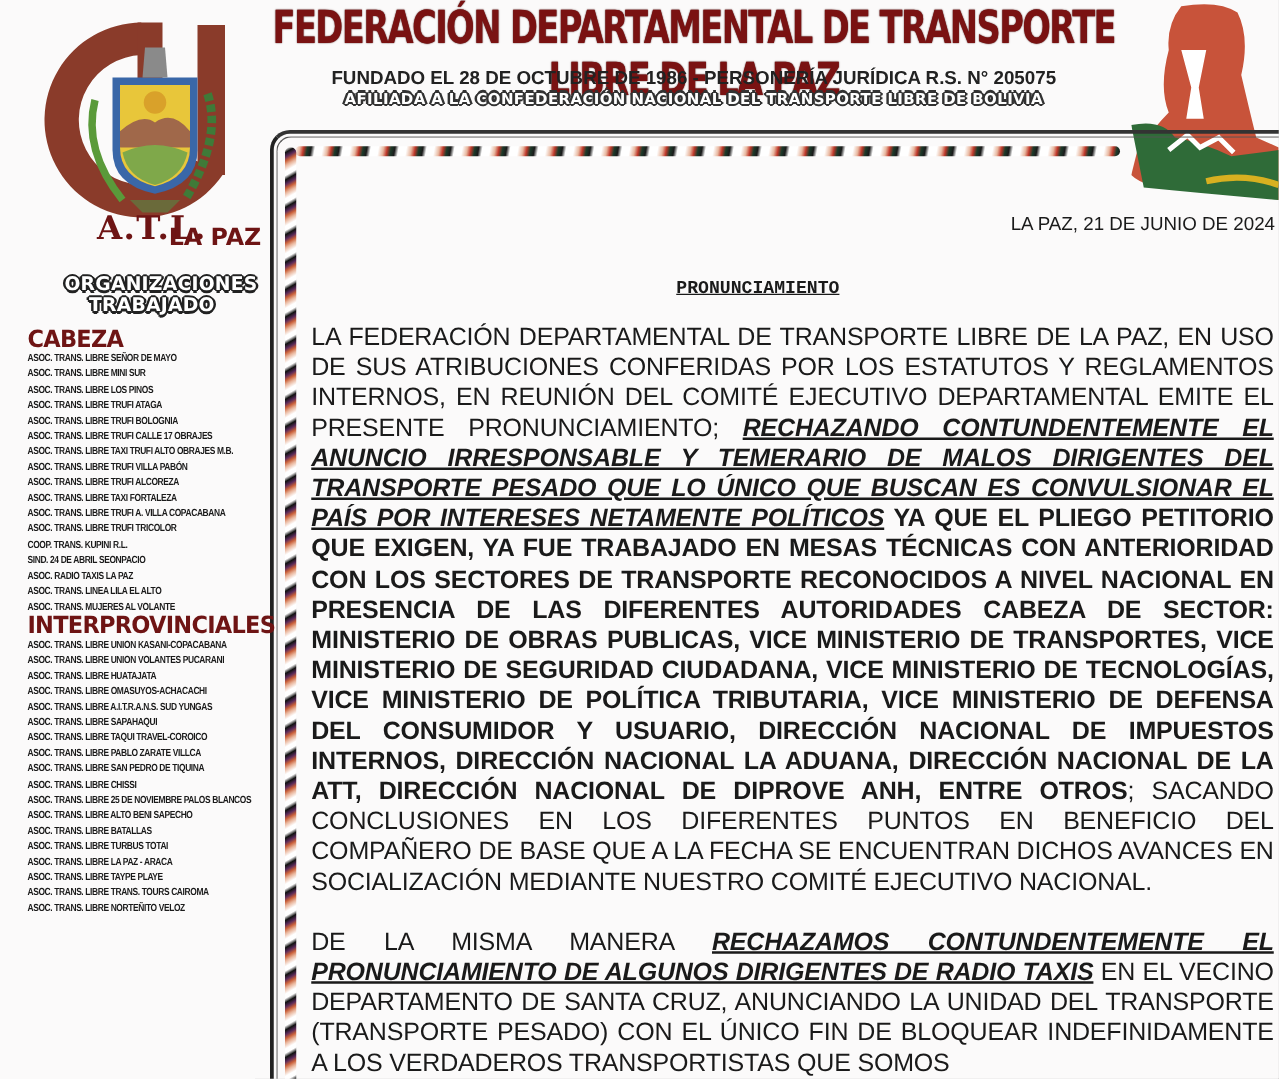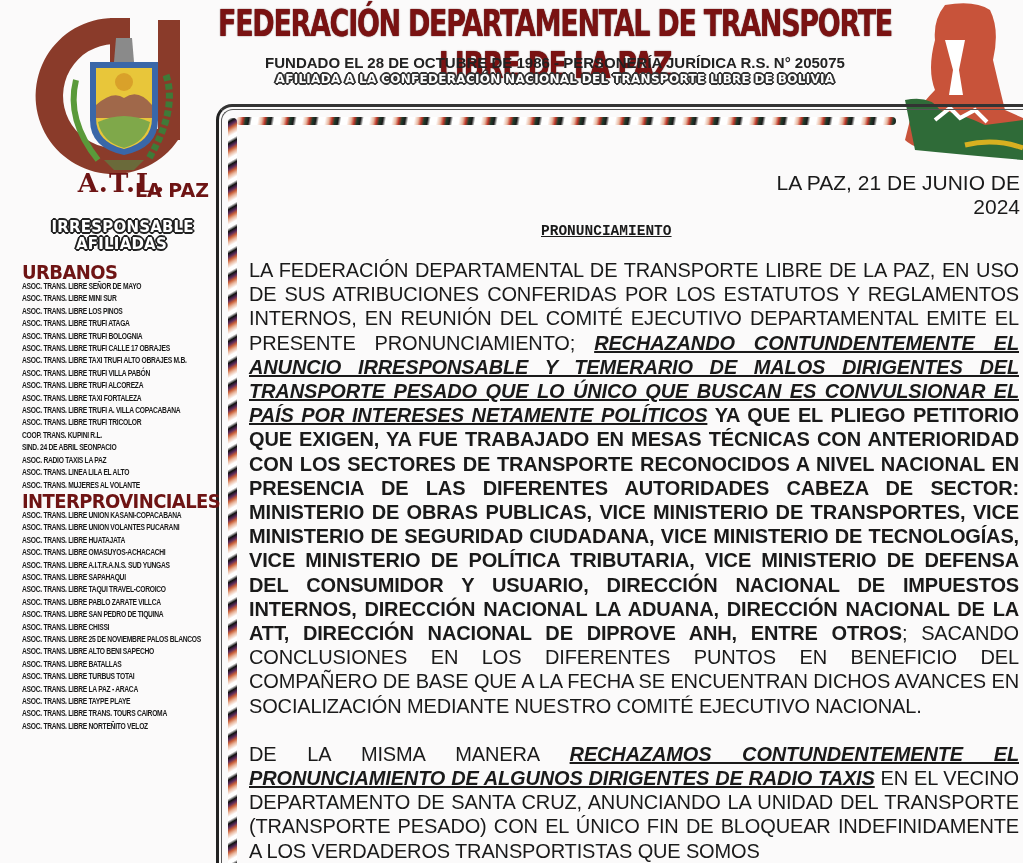--- a/index.html
+++ b/index.html
@@ -79,21 +79,21 @@
   .sidebar ul { list-style: none; }
   .sidebar li {
     font-family: "Liberation Sans", sans-serif; font-weight: bold; font-size: 8.2px;
     line-height: 12.4px; color: #1a1a1a; white-space: nowrap; letter-spacing: -0.35px;
     transform: scaleX(0.82); transform-origin: left center;
   }
 
   
   .date {
     position: absolute; left: 760px; top: 171px; width: 260px; text-align: right;
-    font-family: "Liberation Sans", sans-serif; font-size: 21px; color: #1a1a1a;
+    font-family: "Liberation Sans", sans-serif; font-size: 15px; color: #1a1a1a;
   }
   .doc-title {
     position: absolute; left: 541px; top: 223px;
     font-family: Liberation Mono, monospace; font-weight: bold; font-size: 14.5px;
     text-decoration: underline; color: #1a1a1a;
   }
   .body-text {
     position: absolute; left: 249px; top: 258px; width: 770px;
     font-family: "Liberation Sans", sans-serif; font-size: 20px; line-height: 24.2px;
     text-align: justify; color: #1a1a1a; letter-spacing: -0.15px;
@@ -141,25 +141,25 @@
 <div class="org-affiliation">AFILIADA A LA CONFEDERACIÓN NACIONAL DEL TRANSPORTE LIBRE DE BOLIVIA</div>
 
 <div class="frame-outer"></div>
 <div class="frame-inner"></div>
 <div class="rope-top"></div>
 <div class="rope-left"></div>
 
 <div class="atl">A.T.L.</div>
 <div class="lapaz">LA PAZ</div>
 <div class="orgs">
-  <div style="width:140px;margin:0 auto;">IRRESPONSABLE AFILIADAS</div>
+  <div style="width:140px;margin:0 auto;">ORGANIZACIONES TRABAJADO</div>
 </div>
 
 <div class="sidebar">
-  <div class="sec-head">URBANOS</div>
+  <div class="sec-head">CABEZA</div>
   <ul>
     <li>ASOC. TRANS. LIBRE SEÑOR DE MAYO</li>
     <li>ASOC. TRANS. LIBRE MINI SUR</li>
     <li>ASOC. TRANS. LIBRE LOS PINOS</li>
     <li>ASOC. TRANS. LIBRE TRUFI ATAGA</li>
     <li>ASOC. TRANS. LIBRE TRUFI BOLOGNIA</li>
     <li>ASOC. TRANS. LIBRE TRUFI CALLE 17 OBRAJES</li>
     <li>ASOC. TRANS. LIBRE TAXI TRUFI ALTO OBRAJES M.B.</li>
     <li>ASOC. TRANS. LIBRE TRUFI VILLA PABÓN</li>
     <li>ASOC. TRANS. LIBRE TRUFI ALCOREZA</li>

